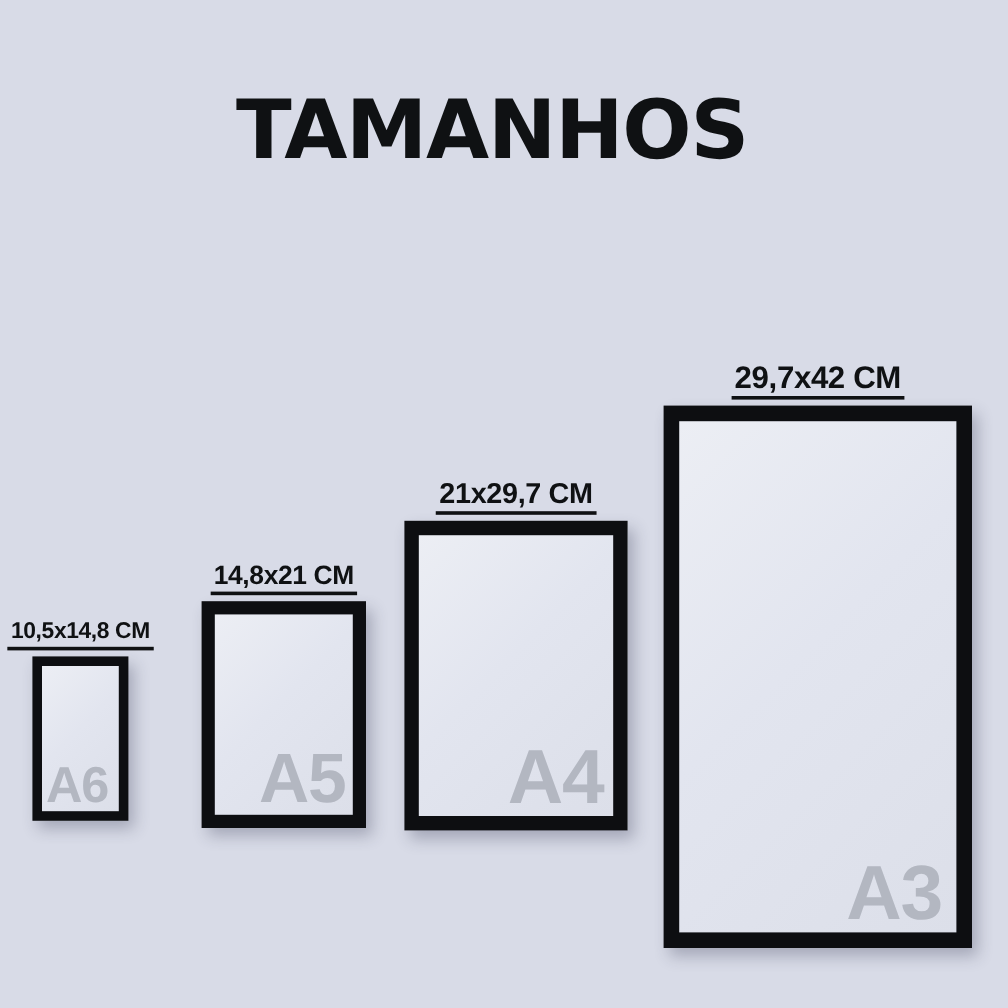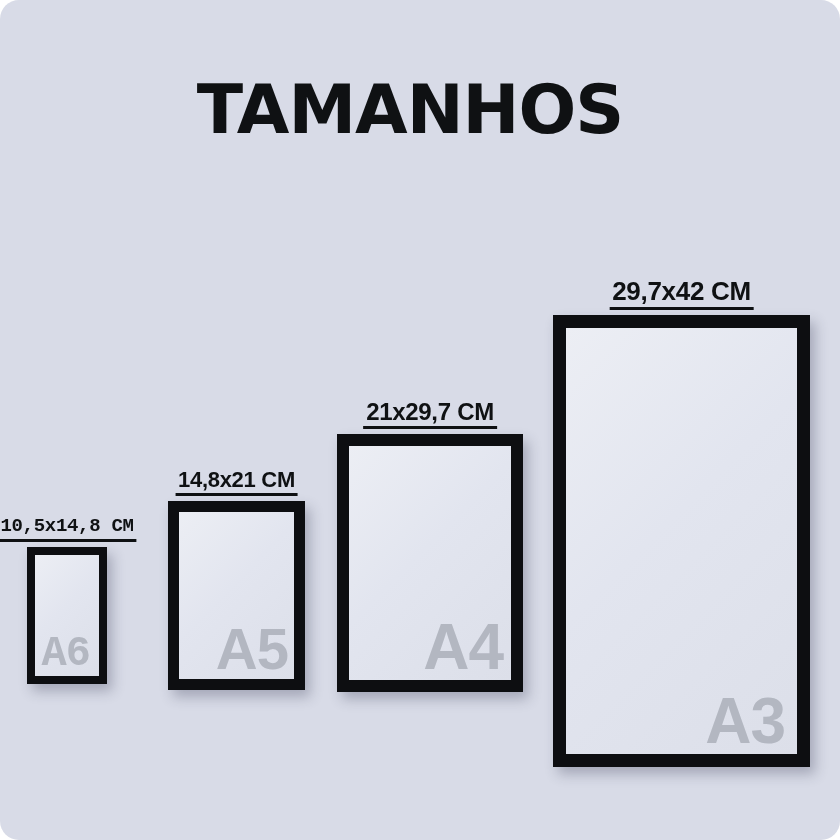--- a/index.html
+++ b/index.html
@@ -2,21 +2,20 @@
 <html style="--background: #d8dbe7; --ink: #0f1113; --frame: #0d0e11; --paper: #e2e5ef; --letter: #b3b7c1;"><head>
 <meta charset="utf-8">
 <style>
   html,body{margin:0;padding:0;}
   .canvas{
     position:relative;
     width:840px;height:840px;
     overflow:hidden;
     background:var(--background,#d8dbe7);
     font-family:"Liberation Sans",sans-serif;
-    border-radius:19px;
   }
   .title{
     position:absolute;
     top:76px;left:0;width:100%;
     margin:0;
     text-align:center;
     font-family:"DejaVu Sans","Liberation Sans",sans-serif;
     font-weight:700;
     font-size:68px;
     line-height:1;
@@ -49,36 +48,36 @@
   }
   .letter{
     position:absolute;
     font-weight:700;
     line-height:1;
     letter-spacing:-1px;
     color:var(--letter,#b3b7c1);
     bottom:1px;
   }
   
-  .g-a6{left:27px;top:547px;font-family:Liberation Mono, monospace;}
+  .g-a6{left:27px;top:547px;}
   .g-a6 .frame{width:80px;height:137px;border-width:8px;}
   .g-a6 .size-label{font-size:19px;}
   .g-a6 .letter{font-size:42px;right:9px;}
 
   .g-a5{left:168px;top:501px;}
   .g-a5 .frame{width:137px;height:189px;border-width:11px;padding-left:24px;}
   .g-a5 .size-label{font-size:22px;}
   .g-a5 .letter{font-size:58px;right:6px;}
 
   .g-a4{left:337px;top:434px;}
   .g-a4 .frame{width:186px;height:258px;border-width:12px;padding-left:20px;}
   .g-a4 .size-label{font-size:24px;}
   .g-a4 .letter{font-size:64px;right:8px;}
 
-  .g-a3{left:553px;top:315px;}
+  .g-a3{left:553px;top:338px;}
   .g-a3 .frame{width:257px;height:452px;border-width:13px;}
   .g-a3 .size-label{font-size:26px;}
   .g-a3 .letter{font-size:64px;right:12px;}
 </style>
 </head>
 <body>
 
 <div class="canvas">
 
   <h1 class="title">TAMANHOS</h1>

